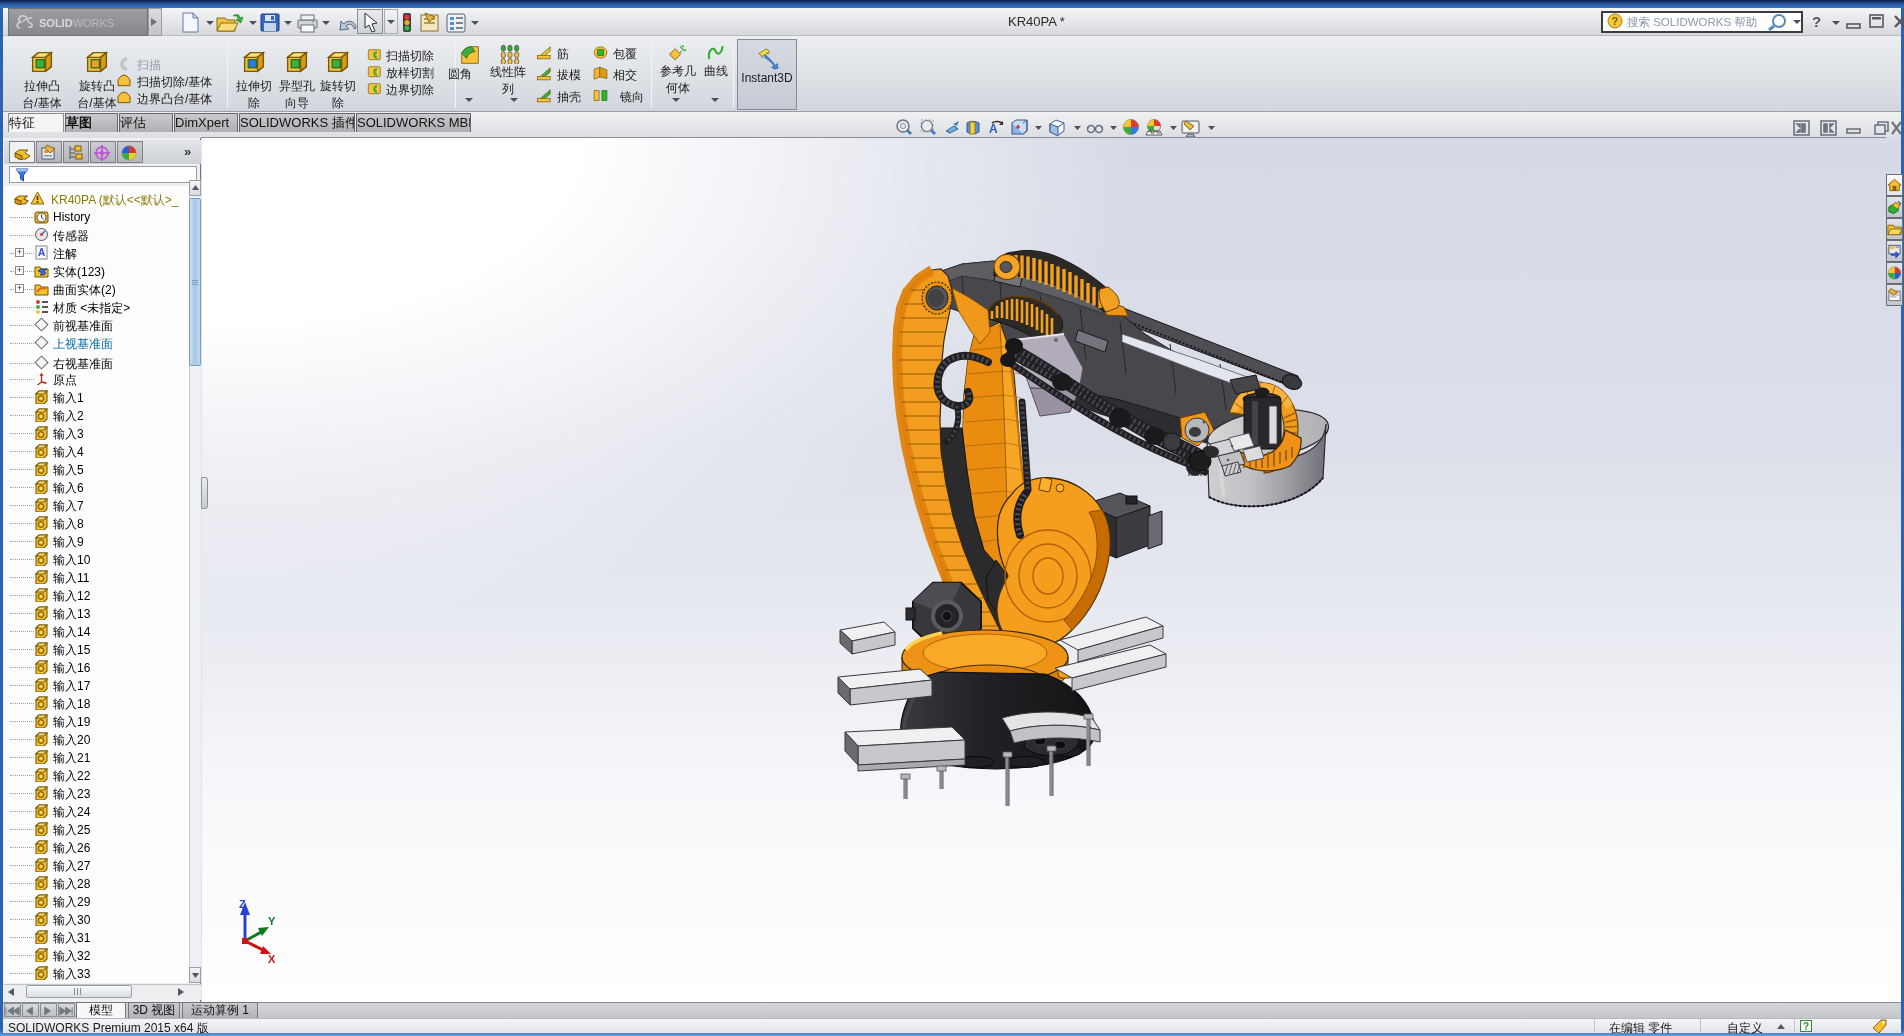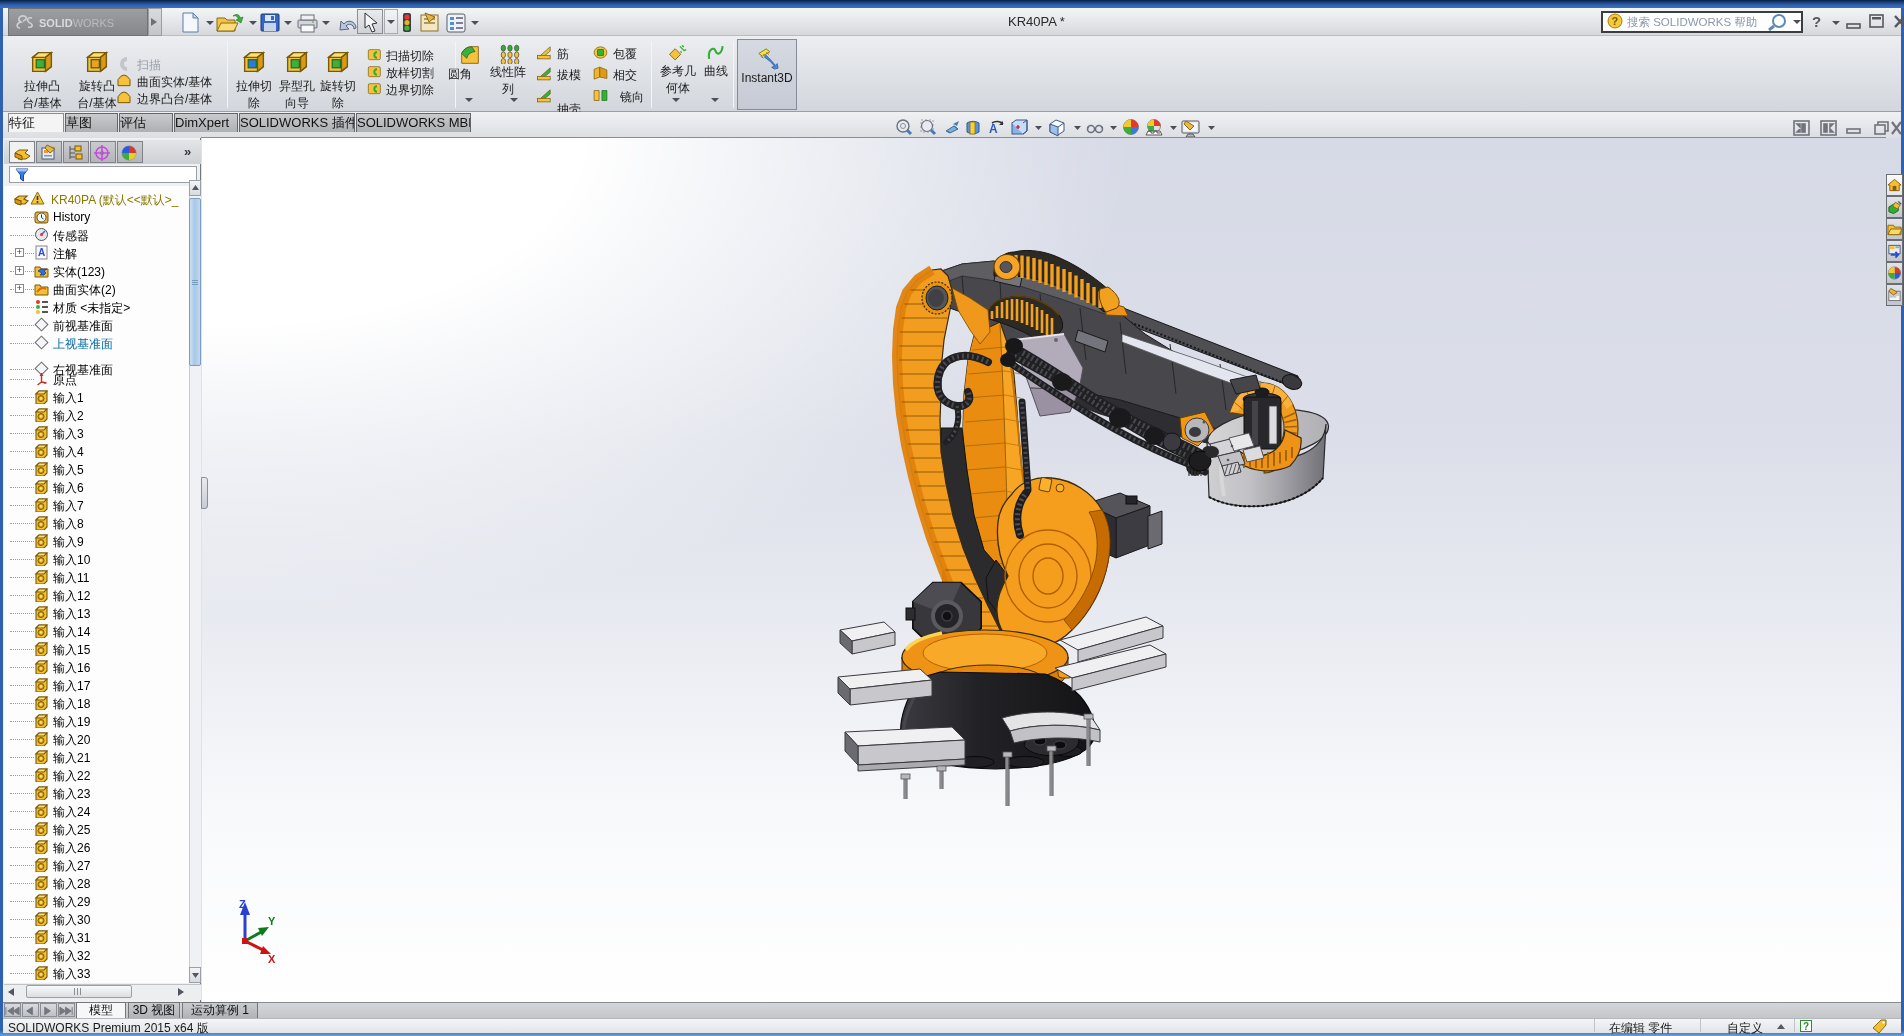--- a/index.html
+++ b/index.html
@@ -147,21 +147,21 @@
       <rect x="7" y="10" width="7" height="7" fill="#3fae3f" stroke="#1c6a1c"></rect>
     </svg>
 <div class="rbtn" style="left:308px;top:78px;width:60px;">旋转切<br>除</div>
 <svg class="abs" style="left:116px;top:56px" width="16" height="16" viewBox="0 0 16 16">
       <path d="M11 3 a5 5 0 1 0 0 10" fill="none" stroke="#c2c6cc" stroke-width="4"></path>
     </svg>
 <div class="rsm" style="left:137px;top:57px;color:#9aa0a8;">扫描</div>
 <svg class="abs" style="left:116px;top:73px" width="16" height="16" viewBox="0 0 24 24">
       <path d="M3 10 q9-14 18 0 v9 H3 z" fill="#f6c23e" stroke="#7a5a08" stroke-width="1.5"></path>
     </svg>
-<div class="rsm" style="left:137px;top:74px;">曲面实体/基体</div>
+<div class="rsm" style="left:137px;top:74px;">扫描切除/基体</div>
 <svg class="abs" style="left:116px;top:90px" width="16" height="16" viewBox="0 0 24 24">
       <path d="M3 10 q9-14 18 0 v9 H3 z" fill="#f6c23e" stroke="#7a5a08" stroke-width="1.5"></path>
     </svg>
 <div class="rsm" style="left:137px;top:91px;">边界凸台/基体</div>
 <svg class="abs" style="left:367px;top:47px" width="16" height="16" viewBox="0 0 24 24">
       <rect x="2" y="4" width="18" height="15" rx="2" fill="#f6c23e" stroke="#7a5a08"></rect>
       <path d="M15 8 a4 4 0 1 0 0 8" fill="none" stroke="#2fae2f" stroke-width="3"></path>
     </svg>
 <div class="rsm" style="left:386px;top:48px;">扫描切除</div>
 <svg class="abs" style="left:367px;top:64px" width="16" height="16" viewBox="0 0 24 24">
@@ -200,21 +200,21 @@
 <div class="rsm" style="left:557px;top:46px;">筋</div>
 <svg class="abs" style="left:536px;top:65px" width="17" height="17" viewBox="0 0 24 24">
       <path d="M2 20 L20 4 v6 L8 20 z" fill="#3fae3f" stroke="#6a5a10"></path>
       <rect x="2" y="16" width="18" height="5" fill="#f6c23e" stroke="#7a5a08"></rect>
     </svg>
 <div class="rsm" style="left:557px;top:67px;">拔模</div>
 <svg class="abs" style="left:536px;top:87px" width="17" height="17" viewBox="0 0 24 24">
       <path d="M2 20 L20 4 v6 L8 20 z" fill="#2fb52f" stroke="#6a5a10"></path>
       <rect x="2" y="16" width="18" height="5" fill="#f6c23e" stroke="#7a5a08"></rect>
     </svg>
-<div class="rsm" style="left:557px;top:101px;">抽壳</div>
+<div class="rsm" style="left:557px;top:89px;">抽壳</div>
 <svg class="abs" style="left:592px;top:44px" width="17" height="17" viewBox="0 0 24 24">
       <ellipse cx="12" cy="12" rx="9" ry="8" fill="#f6c23e" stroke="#7a5a08"></ellipse>
       <rect x="8" y="8" width="8" height="8" fill="#2fb52f" stroke="#1c6a1c"></rect>
     </svg>
 <div class="rsm" style="left:613px;top:46px;">包覆</div>
 <svg class="abs" style="left:592px;top:65px" width="17" height="17" viewBox="0 0 24 24">
       <path d="M3 6 l8-3 v14 l-8 3z" fill="#f2b52a" stroke="#7a5a08"></path>
       <path d="M11 3 l10 4 v12 l-10-2z" fill="#e09a18" stroke="#7a5a08"></path>
     </svg>
 <div class="rsm" style="left:613px;top:67px;font-family:Liberation Mono, monospace;">相交</div>
@@ -237,21 +237,21 @@
 <div class="dd" style="left:711px;top:98px;"></div>
 <div class="abs" style="left:737px;top:39px;width:60px;height:71px;background:linear-gradient(#d6dae2,#c5cad4);border:1px solid #848b9a;"></div>
 <svg class="abs" style="left:757px;top:48px" width="22" height="22" viewBox="0 0 24 24">
       <path d="M2 6 l8-5 4 3 -8 5 z" fill="#f0e24a" stroke="#8a7a10"></path>
       <path d="M4 9 l3 2 M7 7 l3 2 M10 5 l3 2" stroke="#8a7a10" stroke-width="1"></path>
       <path d="M8 10 C14 14 16 16 19 20 l-3 1 3 2 4-1 -1-5 -2 2 C17 15 13 11 10 8 z" fill="#4a8ae0" stroke="#26589a" stroke-width=".8"></path>
     </svg>
 <div class="rbtn" style="left:737px;top:71px;width:60px;">Instant3D</div>
 <div class="abs" style="left:3px;top:112px;width:1898px;height:26px;background:linear-gradient(#f0f1f3,#dcdee2);"></div>
 <div class="tab" style="left:8px;width:56px;background:#f4f4f5;border-color:#8a8c90;">特征</div>
-<div class="tab" style="left:65px;width:53px;">草图</div>
+<div class="tab" style="left:65px;width:53px;font-weight:bold;">草图</div>
 <div class="tab" style="left:119px;width:54px;">评估</div>
 <div class="tab" style="left:174px;width:64px;">DimXpert</div>
 <div class="tab" style="left:239px;width:116px;">SOLIDWORKS 插件</div>
 <div class="tab" style="left:356px;width:115px;">SOLIDWORKS MBD</div>
 <svg class="abs" style="left:896px;top:119px" width="330" height="20" viewBox="896 119 330 20">
       <g transform="translate(896,119)">
         <circle cx="7" cy="7" r="6" fill="#e8eaf0" stroke="#6a7080" stroke-width="1.4"></circle>
         <circle cx="7" cy="7" r="2.5" fill="none" stroke="#8a90a0"></circle>
         <line x1="11" y1="11" x2="15" y2="15" stroke="#4a7ab8" stroke-width="3"></line>
       </g>
@@ -744,21 +744,21 @@
         </svg>
         <div class="ttext" style="left:49px;color:#000;">前视基准面</div>
       </div>
       <div class="trow" style="top:148px;width:185px;">
         <div class="abs" style="left:6px;top:9px;width:24px;height:1px;border-top:1px dotted #9a9da5;"></div>
         <svg class="ticon" style="left:30px" width="15" height="15" viewBox="0 0 15 15">
           <rect x="3" y="3" width="9" height="9" transform="rotate(45 7.5 7.5)" fill="#eef0f4" fill-opacity="0.6" stroke="#666"></rect>
         </svg>
         <div class="ttext" style="left:49px;color:#0369a1;font-family:Liberation Serif, serif;">上视基准面</div>
       </div>
-      <div class="trow" style="top:174px;width:199px;">
+      <div class="trow" style="top:168px;width:199px;">
         <div class="abs" style="left:6px;top:9px;width:24px;height:1px;border-top:1px dotted #9a9da5;"></div>
         <svg class="ticon" style="left:30px" width="15" height="15" viewBox="0 0 15 15">
           <rect x="3" y="3" width="9" height="9" transform="rotate(45 7.5 7.5)" fill="#eef0f4" fill-opacity="0.6" stroke="#666"></rect>
         </svg>
         <div class="ttext" style="left:49px;color:#000;">右视基准面</div>
       </div>
       <div class="trow" style="top:184px;width:185px;">
         <div class="abs" style="left:6px;top:9px;width:24px;height:1px;border-top:1px dotted #9a9da5;"></div>
         <svg class="ticon" style="left:30px" width="15" height="15" viewBox="0 0 15 15">
           <path d="M7.5 2 v9 M7.5 11 l-4 3 M7.5 11 l5 1" stroke="#c03028" stroke-width="1.4" fill="none"></path>

